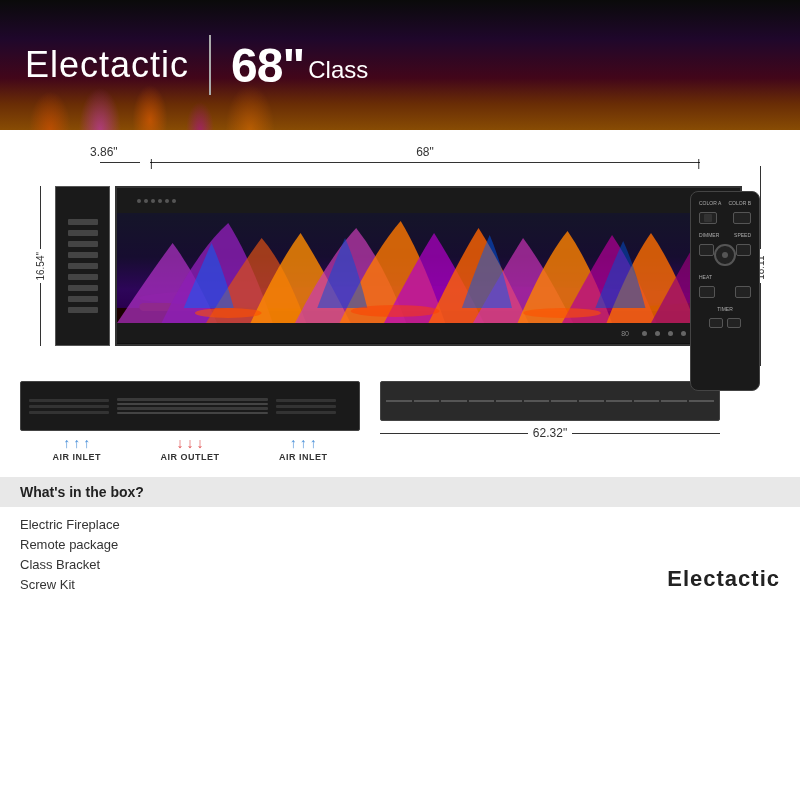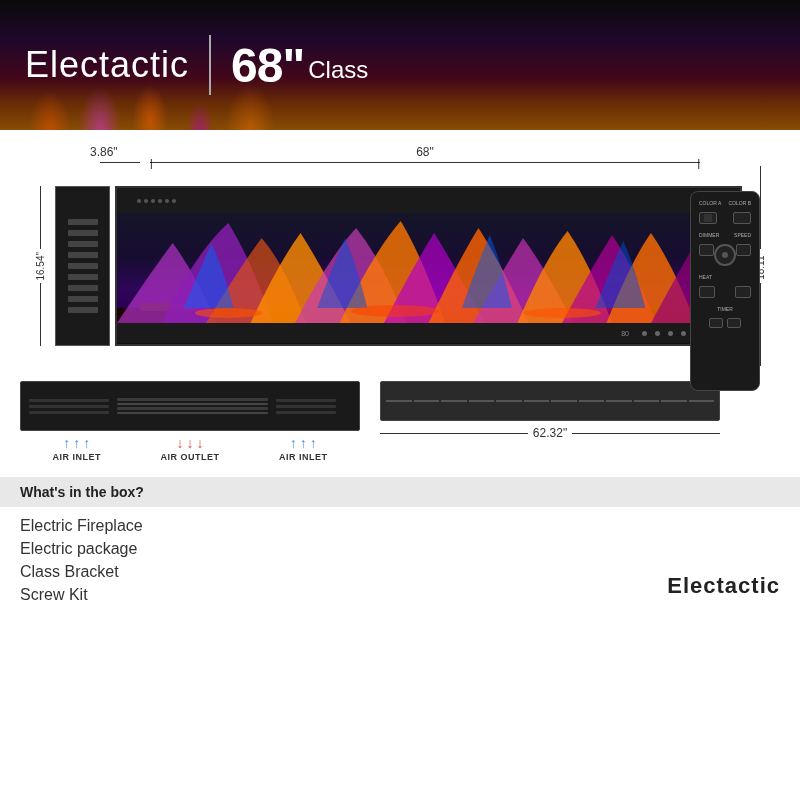--- a/index.html
+++ b/index.html
@@ -268,21 +268,21 @@
     .box-contents {
       background: #fff;
       padding: 10px 20px;
       display: flex;
       flex-direction: column;
       gap: 5px;
       min-height: 100px;
       position: relative;
     }
     .box-item {
-      font-size: 16px;
+      font-size: 13px;
       color: #333;
     }
     .brand-watermark {
       position: absolute;
       right: 20px;
       bottom: 15px;
       font-size: 22px;
       font-weight: 700;
       color: #222;
       letter-spacing: 1px;
@@ -547,17 +547,17 @@
       <div style="height:1px;flex:1;background:#333;"></div>
     </div>
   </div>
 </div>
 
 <div class="whats-in-box">
   <span class="whats-in-box-title">What's in the box?</span>
 </div>
 <div class="box-contents">
   <span class="box-item">Electric Fireplace</span>
-  <span class="box-item">Electric package</span>
+  <span class="box-item">Remote package</span>
   <span class="box-item">Class Bracket</span>
   <span class="box-item">Screw Kit</span>
   <span class="brand-watermark">Electactic</span>
 </div>
 
 </body></html>

